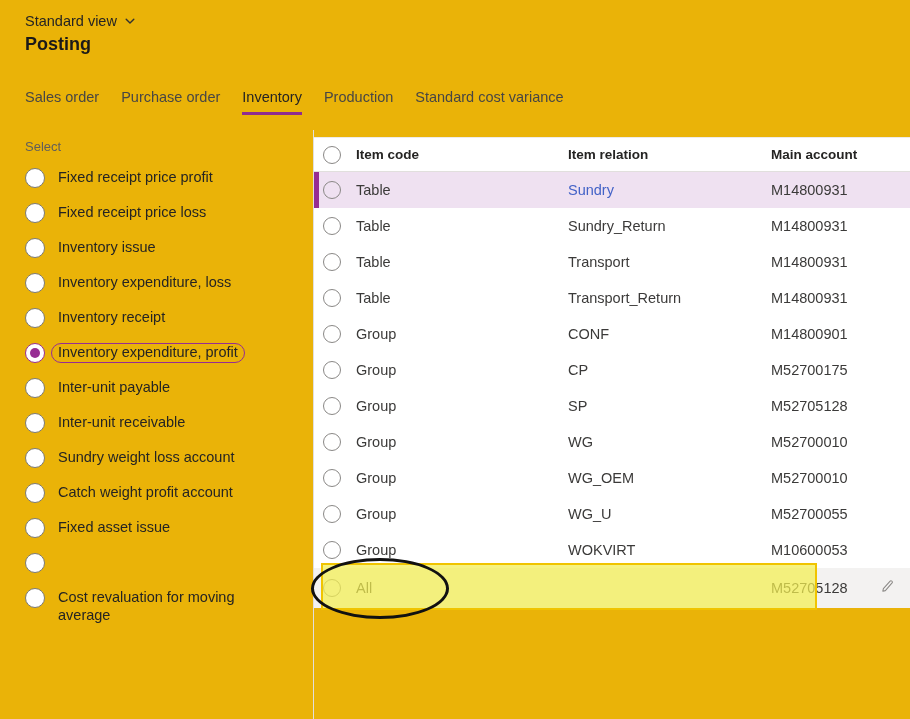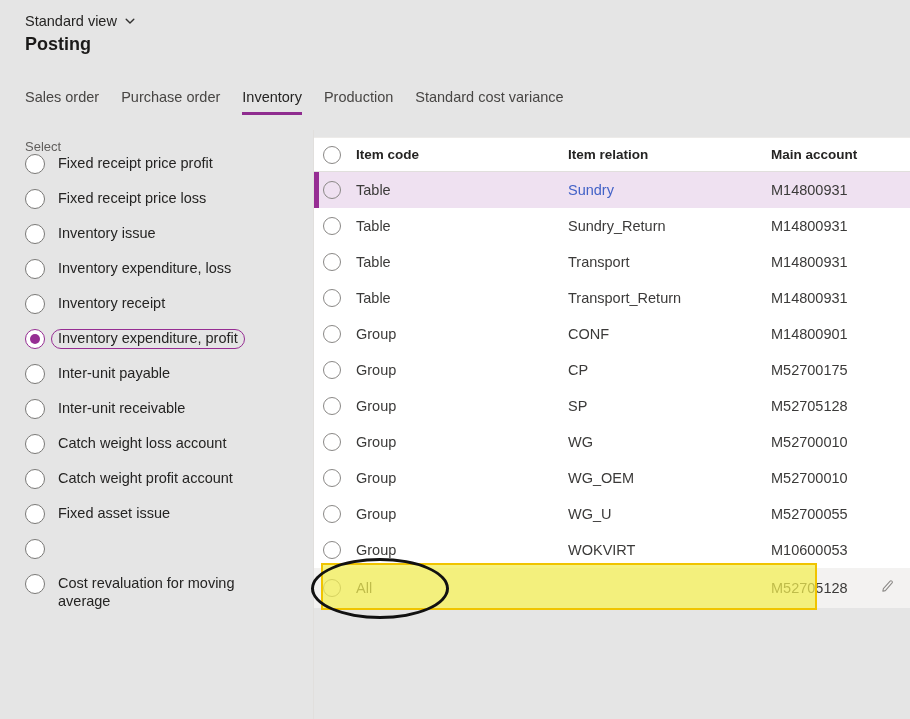--- a/index.html
+++ b/index.html
@@ -1,34 +1,34 @@
 <!DOCTYPE html>
 <html><head>
 <meta charset="utf-8">
 <style>
   * { margin:0; padding:0; box-sizing:border-box; }
   html,body { width:910px; height:719px; background:#fff;
     font-family:"Liberation Sans", sans-serif; color:#252423; }
-  .page { position:relative; width:910px; height:719px; overflow:hidden; background:#e5e5e5; }
+  .page { position:relative; width:910px; height:719px; overflow:hidden; background:#eab308; }
 
   
   .view-selector { position:absolute; left:25px; top:12px; display:flex; align-items:center; gap:7px;
     font-size:14.5px; color:#252423; cursor:pointer; }
   .chev { margin-top:2px; }
   .page-title { position:absolute; left:25px; top:34px; font-size:18px; font-weight:700; color:#1b1a19; }
 
   
   .tabs { position:absolute; left:25px; top:89px; display:flex; gap:22px; font-size:14.5px; color:#484644; }
   .tab { padding-bottom:7px; cursor:pointer; border-bottom:3px solid transparent; }
   .tab.active { color:#252423; border-bottom-color:#8f2c8f; }
 
   
   .main { position:absolute; top:130px; left:0; width:910px; height:589px; display:flex; }
   .sidebar { width:313px; flex:none; padding:9px 0 0 25px; }
-  .group-label { font-size:13px; color:#605e5c; }
+  .group-label { font-size:13px; color:#605e5c; margin-bottom:14px; }
   .option { display:flex; align-items:flex-start; margin-bottom:15px; cursor:pointer; }
   .radio { width:20px; height:20px; flex:none; border:1.5px solid #7a7977; border-radius:50%;
     background:#fff; position:relative; }
   .option.selected .radio { border-color:#962d93; }
   .option.selected .radio::after { content:""; position:absolute; left:50%; top:50%;
     width:10px; height:10px; margin:-5px 0 0 -5px; border-radius:50%; background:#962d93; }
   .option-label { margin-left:13px; margin-top:1px; font-size:14.5px; line-height:1.22;
     max-width:222px; color:#252423; }
   .option.selected .option-label { outline:1.4px solid #962d93; border-radius:10px;
     padding:0 6px; margin-left:7px; }
@@ -114,21 +114,21 @@
           <div class="option">
     <span class="radio"></span>
     <span class="option-label">Inter-unit payable</span>
   </div>
           <div class="option">
     <span class="radio"></span>
     <span class="option-label">Inter-unit receivable</span>
   </div>
           <div class="option">
     <span class="radio"></span>
-    <span class="option-label">Catch weight loss account</span>
+    <span class="option-label">Sundry weight loss account</span>
   </div>
           <div class="option">
     <span class="radio"></span>
     <span class="option-label">Catch weight profit account</span>
   </div>
           <div class="option">
     <span class="radio"></span>
     <span class="option-label">Fixed asset issue</span>
   </div>
           <div class="option">

